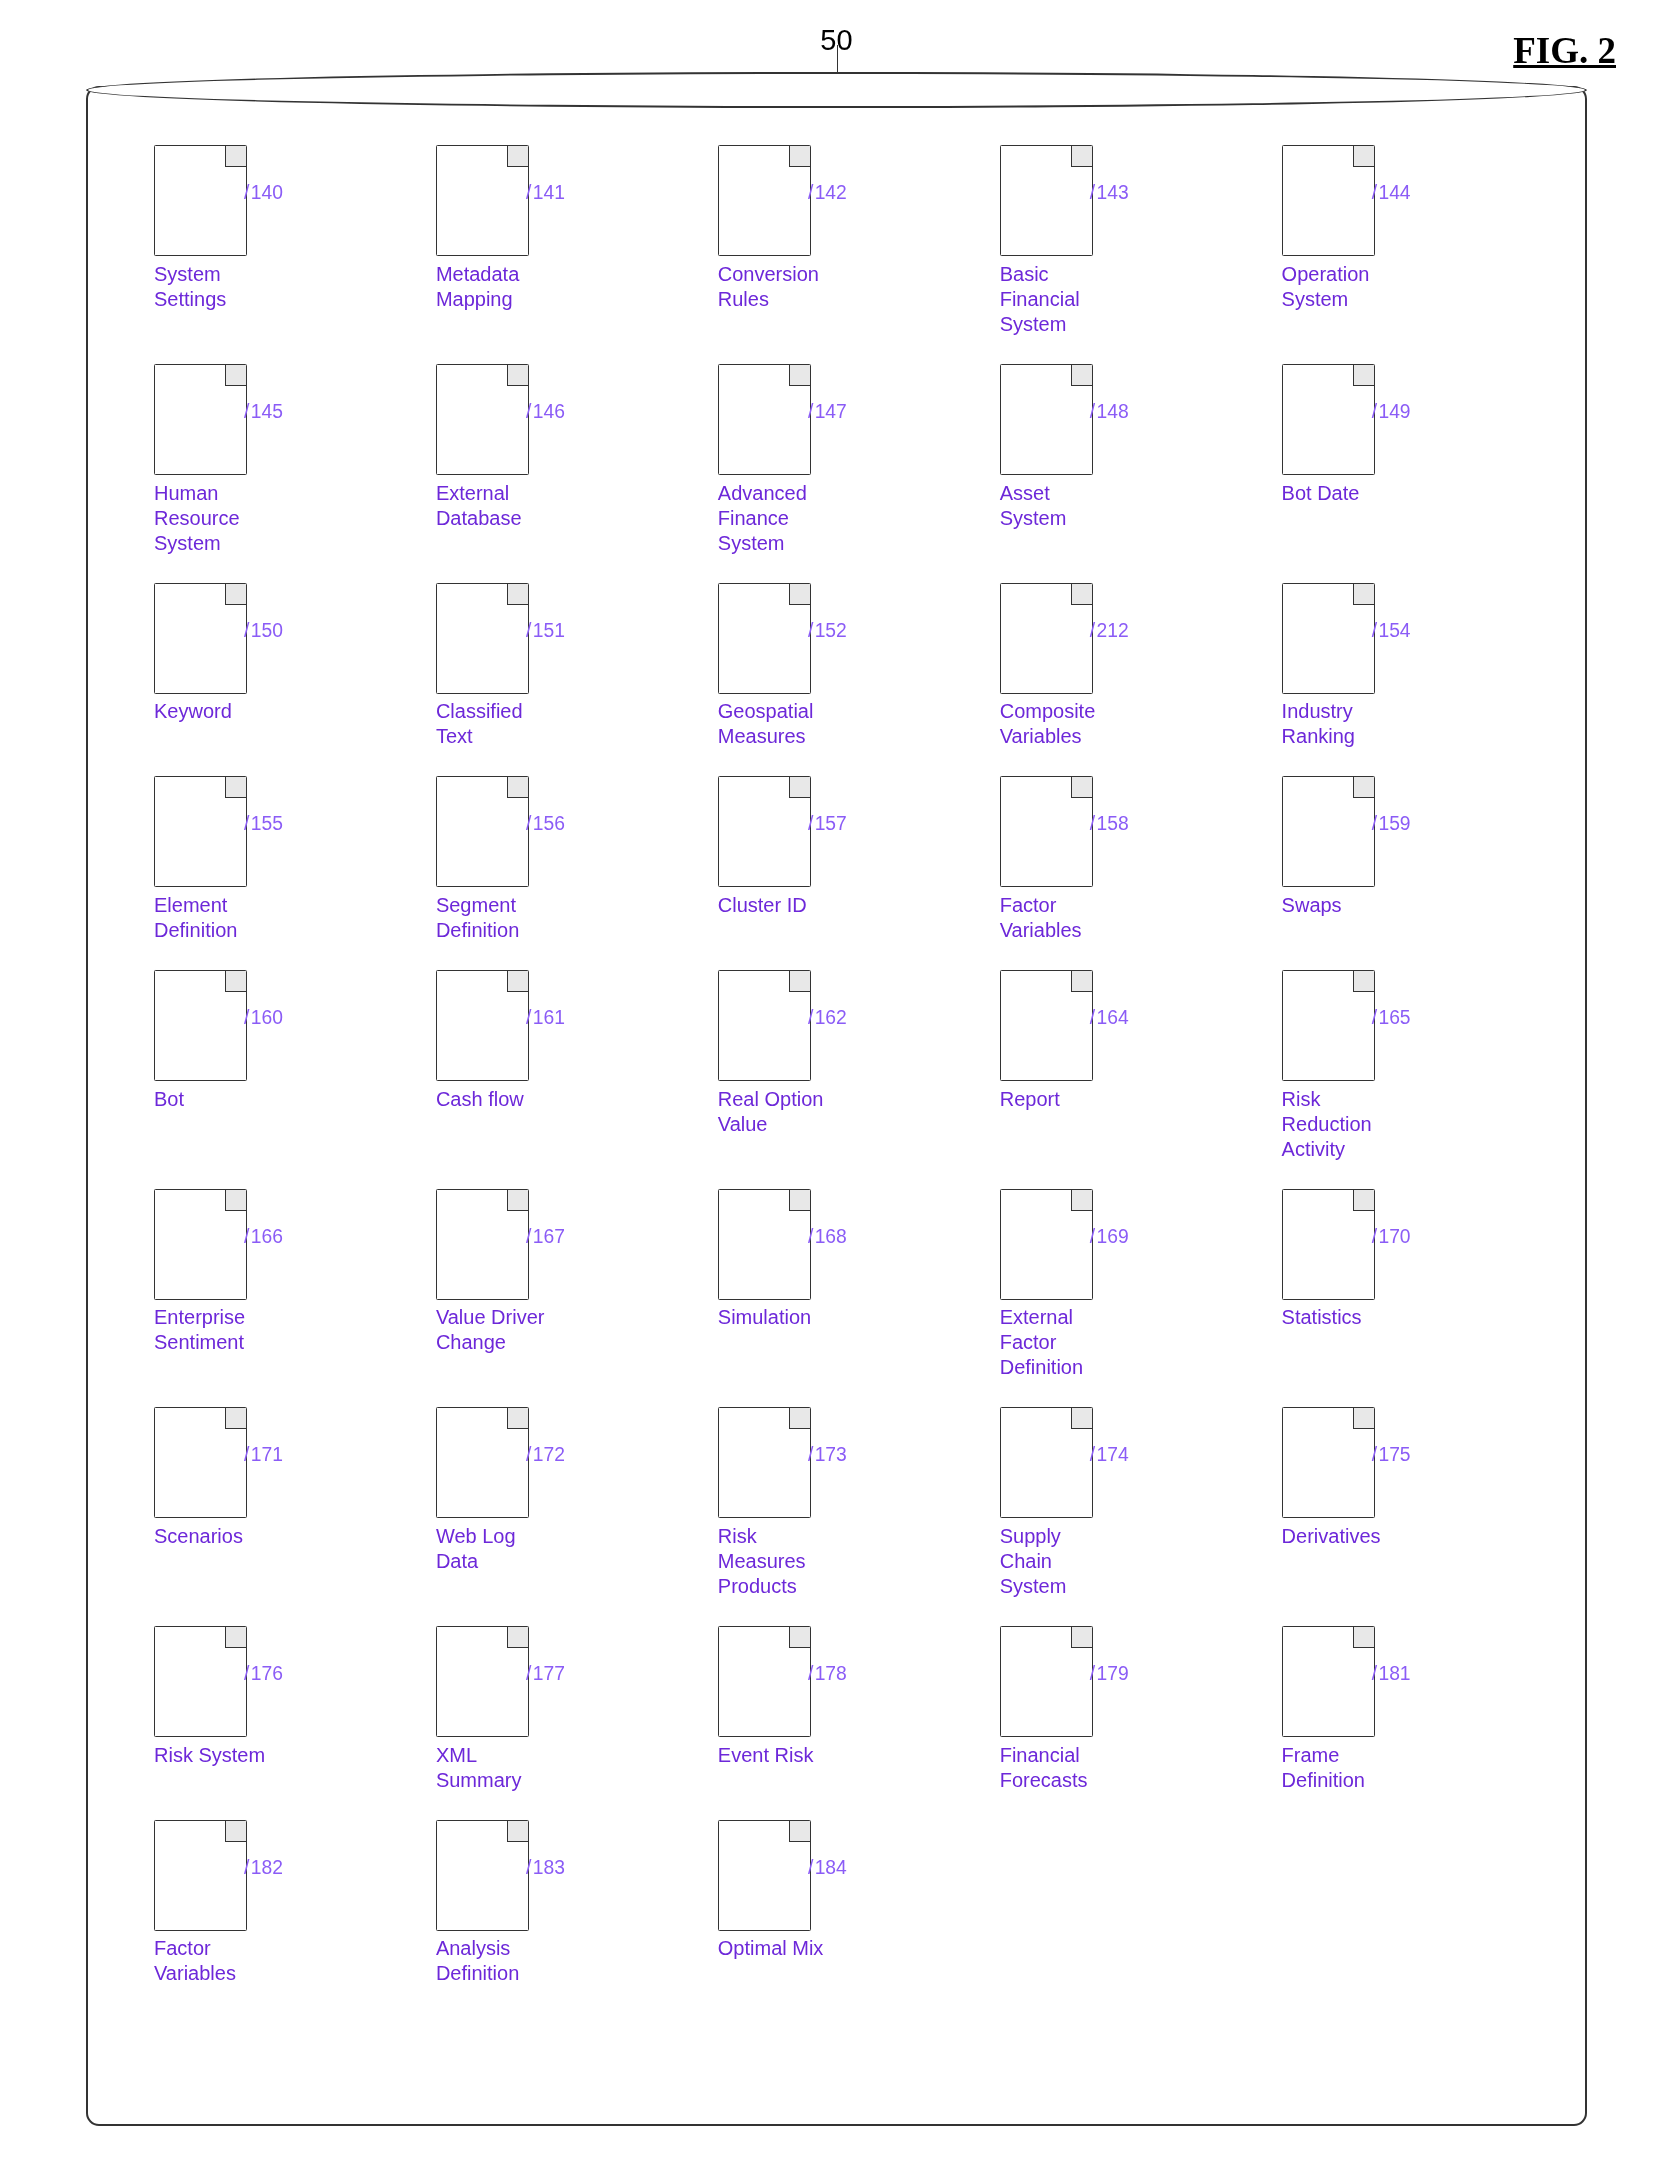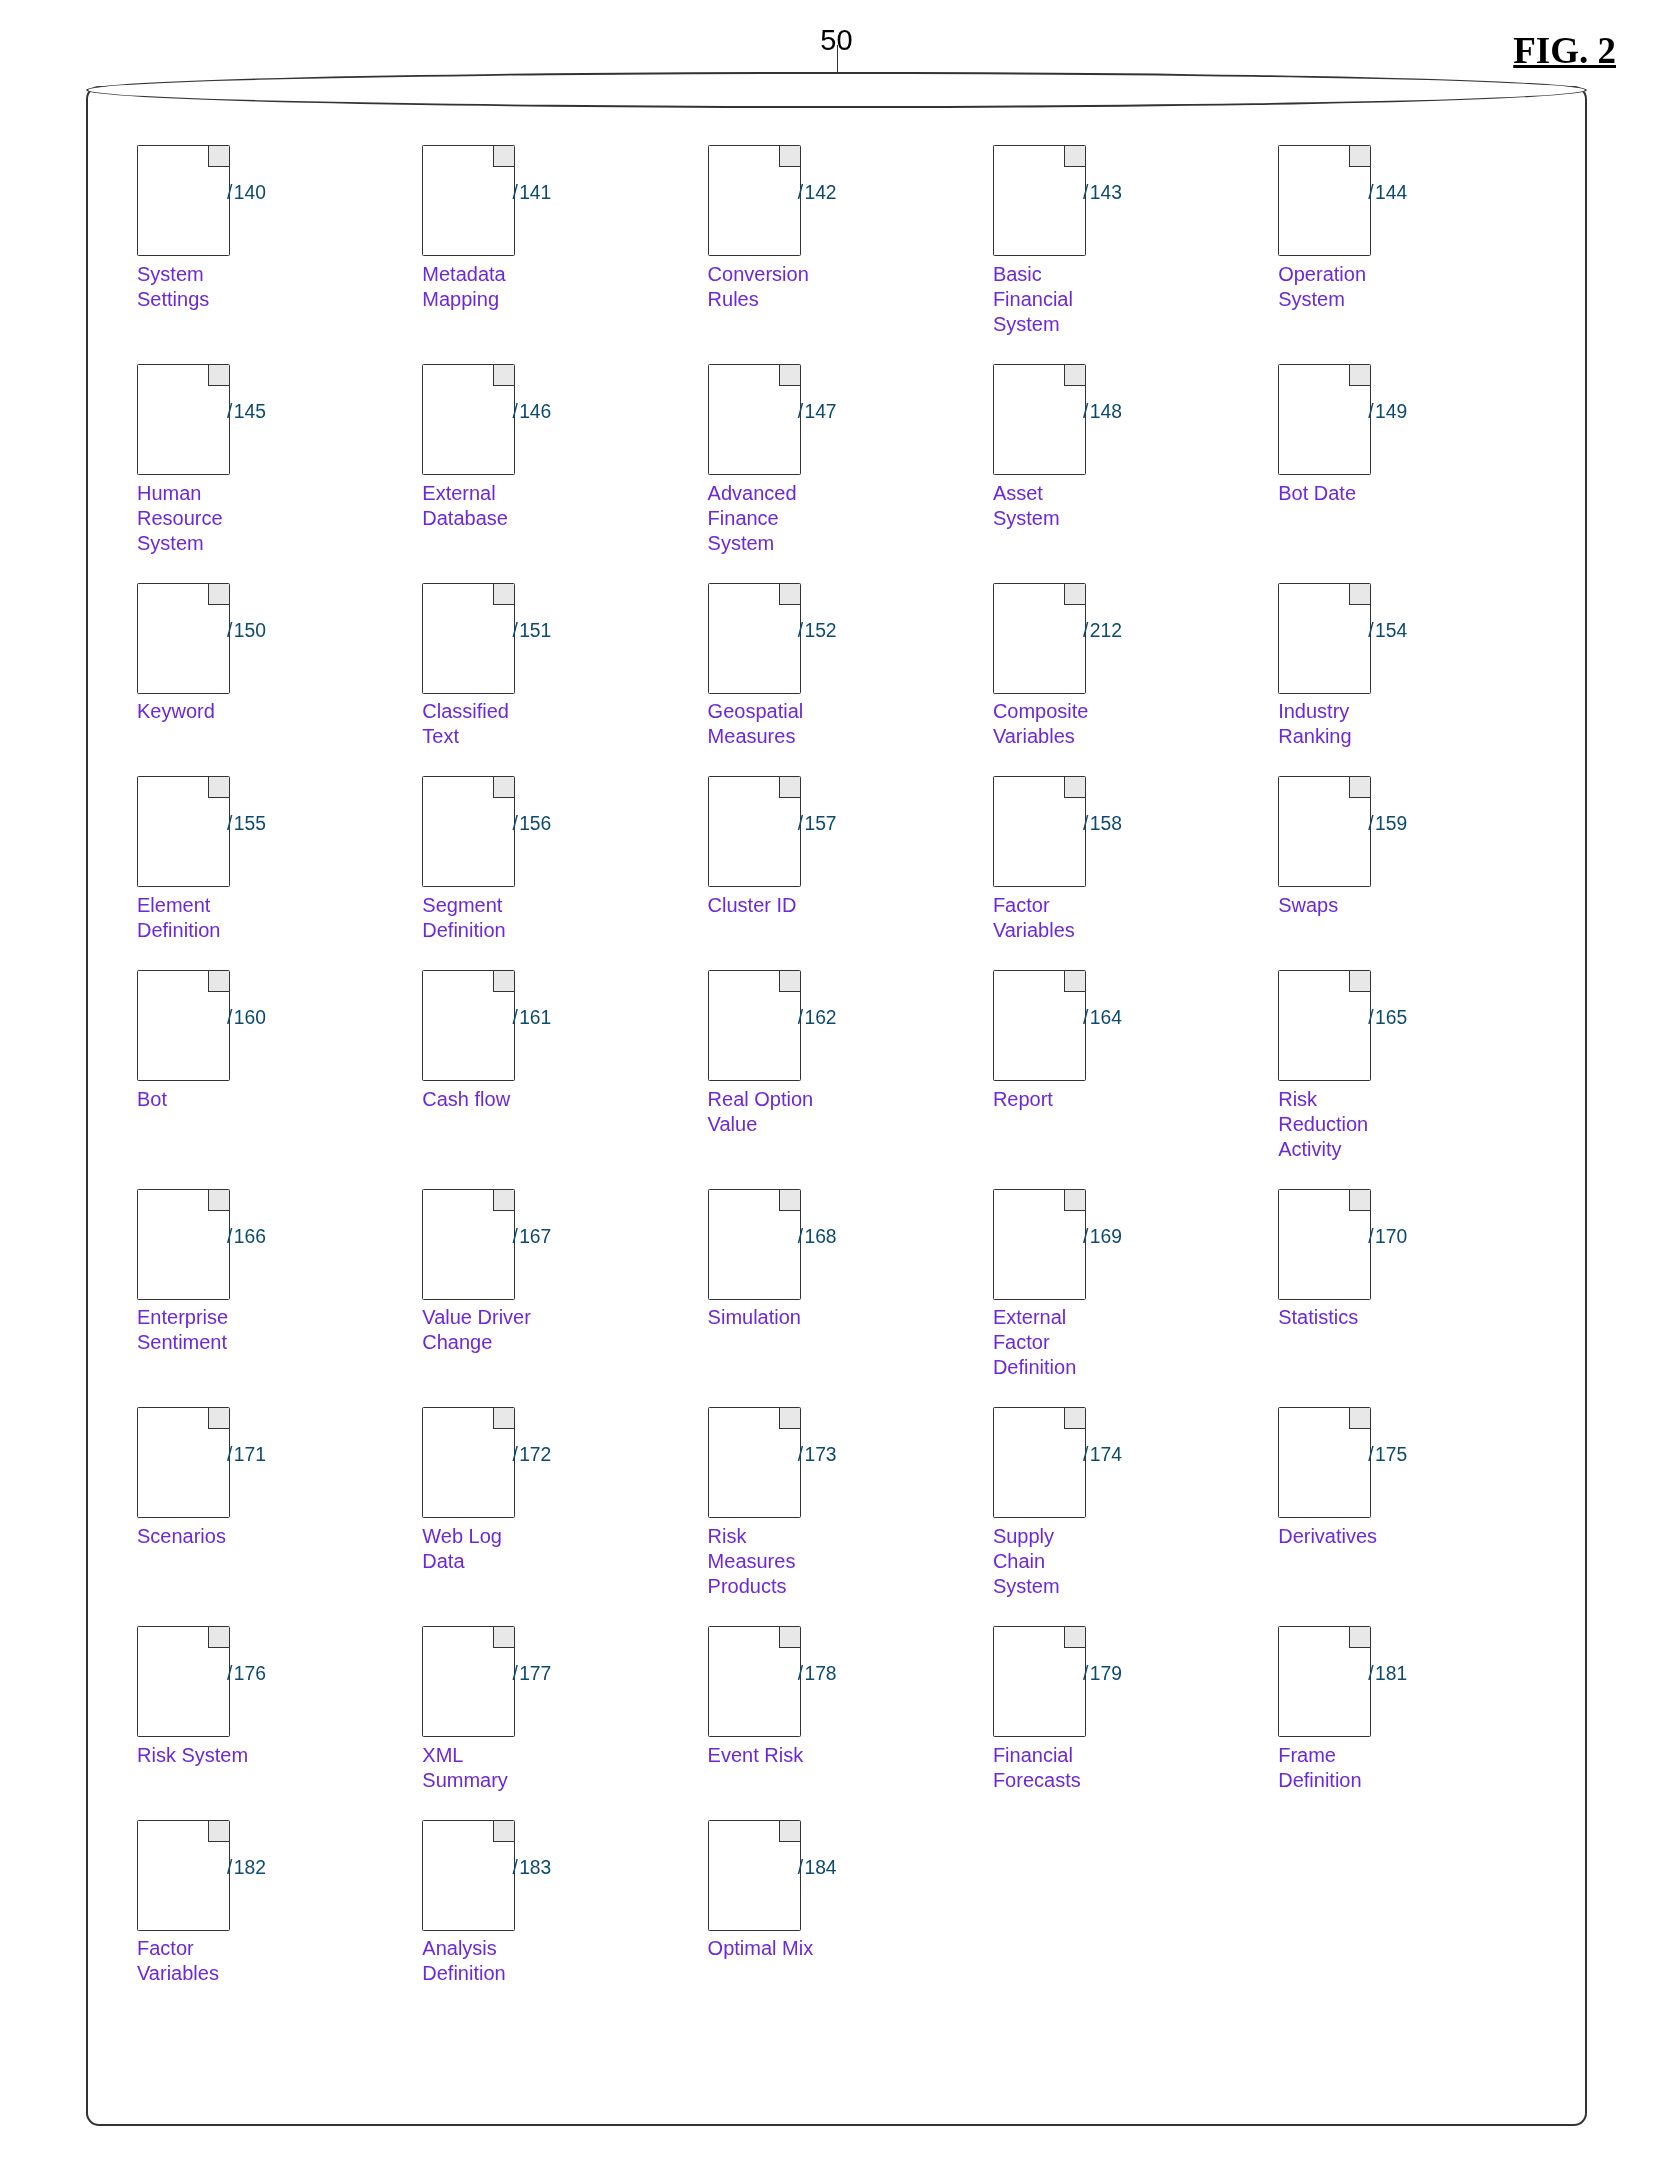--- a/index.html
+++ b/index.html
@@ -21,21 +21,21 @@
     }
     .database-container {
       position: absolute;
       top: 86px;
       left: 86px;
       right: 86px;
       bottom: 57px;
       border: 2.1px solid #333;
       border-radius: 13px;
       background: #fff;
-      padding: 43px 43px 43px 49px;
+      padding: 43px 43px 43px 66px;
     }
     
     .database-container::before {
       content: '';
       position: absolute;
       top: -16px;
       left: -2.1px;
       right: -2.1px;
       height: 32px;
       border: 2.1px solid #333;
@@ -108,21 +108,21 @@
       line-height: 1.25;
       color: #6d28d9;
       text-align: left;
       max-width: 115px;
     }
     .doc-number {
       position: absolute;
       top: 36px;
       right: -37px;
       font-size: 19.3px;
-      color: #0c4a6e;
+      color: #8b5cf6;
       white-space: nowrap;
     }
     
     .doc-number::before {
       content: '/';
       margin-right: 1.4px;
       font-size: 19.3px;
     }
   </style>
 </head>

